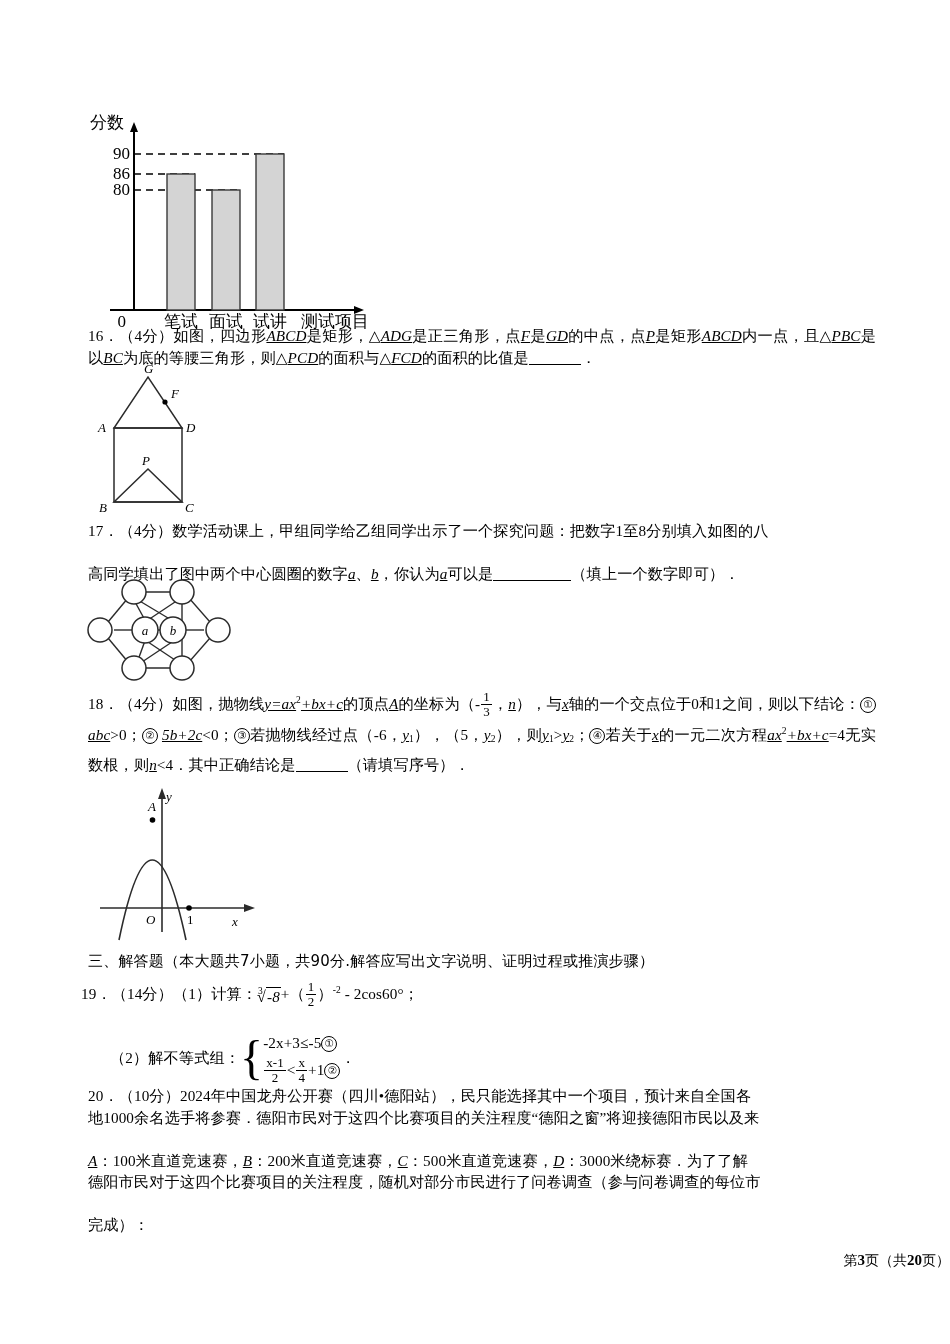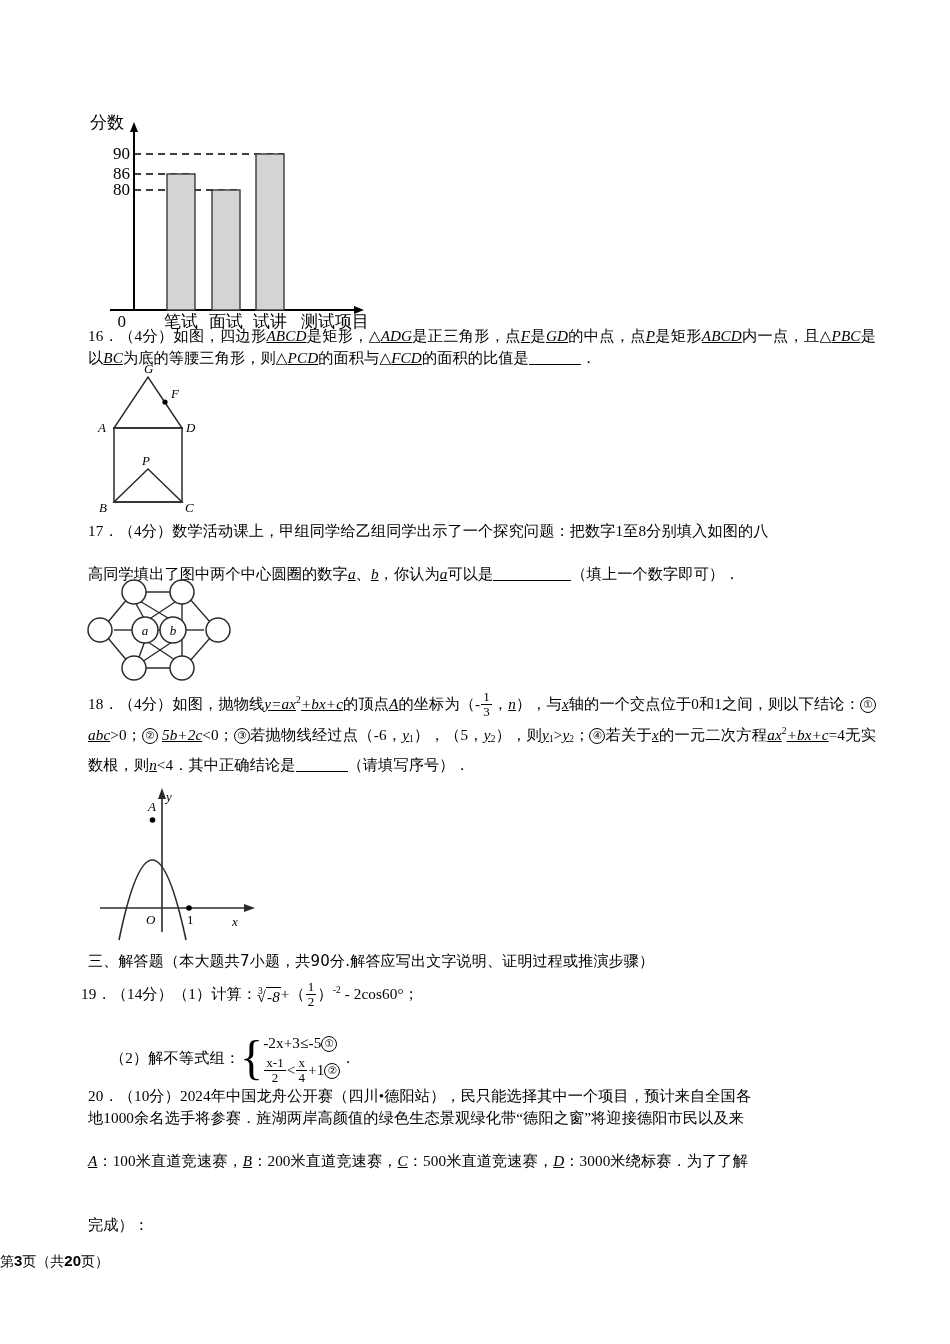--- a/index.html
+++ b/index.html
@@ -98,23 +98,23 @@
     font-weight: normal;
     font-size: 15px;
     letter-spacing: 0.2px;
   }
 
   
   #footer {
     position: absolute;
     left: 0; right: 0;
     top: 1252px;
-    text-align: left;
+    text-align: right;
     font-size: 14px;
-    font-family: Liberation Sans, sans-serif;
+    font-family: Liberation Serif, serif;
   }
   #footer b { font-size: 15px; }
 
   
   .figure { position: absolute; }
 
   svg { display: block; overflow: visible; }
   text { font-family: "Liberation Serif", serif; }
 </style>
 </head>
@@ -264,24 +264,24 @@
   <div class="qblock" style="left:81px; top:980px; width:788px;">
     <span class="qnum">19．</span><span>（14分）</span><span>（1）计算：</span><span style="display:inline-block; position:relative; vertical-align:-3px;"><span style="font-size:9.5px; position:absolute; left:1px; top:-5px;">3</span><span style="font-size:16px;">√</span><span style="border-top:1px solid #000; padding:0 1px; font-style:italic;">-8</span></span><span>+（</span><span class="frac"><span class="num">1</span><span class="den">2</span></span><span>）</span><sup class="expn">-2</sup> <span>- 2cos60°；</span>
   </div>
 
   <div class="qblock" style="left:110px; top:1030px; width:500px;">
     <span style="display:inline-block; vertical-align:middle;">（2）解不等式组：</span><span style="display:inline-block; vertical-align:middle; font-size:48px; line-height:0.9; font-weight:200;">{</span><span style="display:inline-block; vertical-align:middle; line-height:26px;"><span style="display:block;"><span>-2x+3≤-5</span><span class="circnum">①</span></span><span style="display:block;"><span class="frac"><span class="num">x-1</span><span class="den">2</span></span><span>&lt;</span><span class="frac"><span class="num">x</span><span class="den">4</span></span><span>+1</span><span class="circnum">②</span></span></span><span style="display:inline-block; vertical-align:middle;">．</span>
   </div>
 
   <div class="qblock" style="left:88px; top:1085px; width:788px; line-height:21.5px;">
     <span class="qnum">20．</span><span>（10分）</span><span>2024年中国龙舟公开赛（四川•德阳站），民只能选择其中一个项目，预计来自全国各</span><br>
-    <span>地1000余名选手将参赛．旌湖两岸高颜值的绿色生态景观绿化带“德阳之窗”将迎接德阳市民以及来</span><br>
+    <span>地1000余名选手将参赛．德阳市民对于这四个比赛项目的关注程度“德阳之窗”将迎接德阳市民以及来</span><br>
     <br>
     <i>A</i><span>：100米直道竞速赛，</span><i>B</i><span>：200米直道竞速赛，</span><i>C</i><span>：500米直道竞速赛，</span><i>D</i><span>：3000米绕标赛．为了了解</span><br>
-    <br>
+    <span>德阳市民对于这四个比赛项目的关注程度，随机对部分市民进行了问卷调查（参与问卷调查的每位市</span><br>
     <br>
     <span>完成）：</span>
   </div>
 
   <div id="footer">
     <span>第</span><b>3</b><span>页（共</span><b>20</b><span>页）</span>
   </div>
 
 </div>
 

